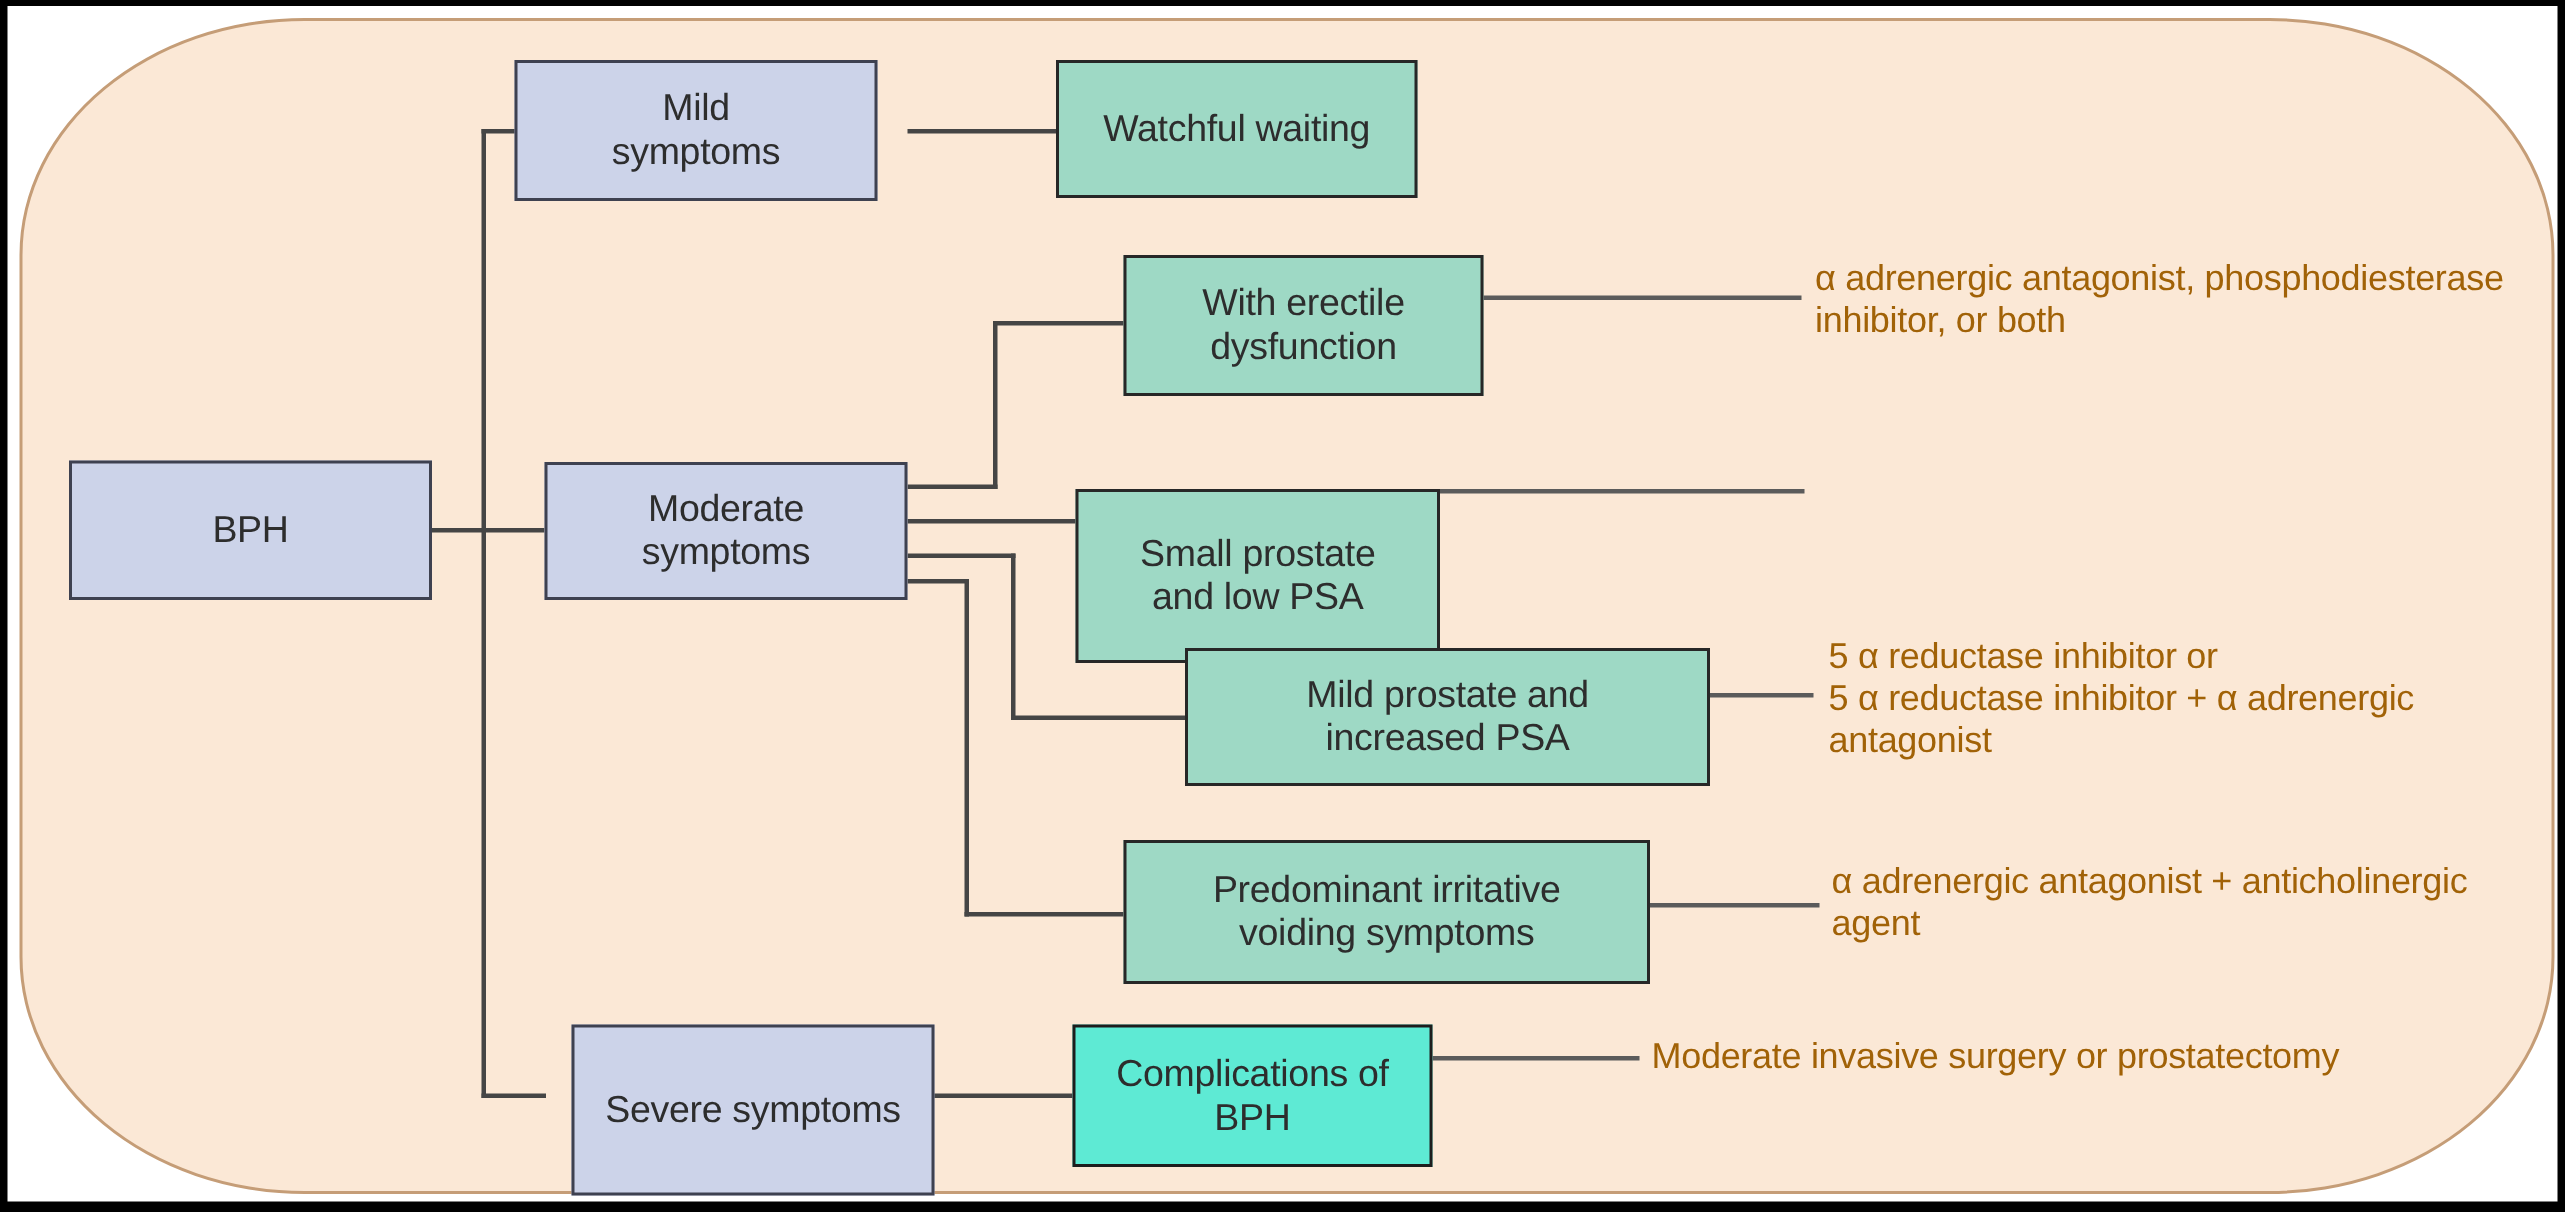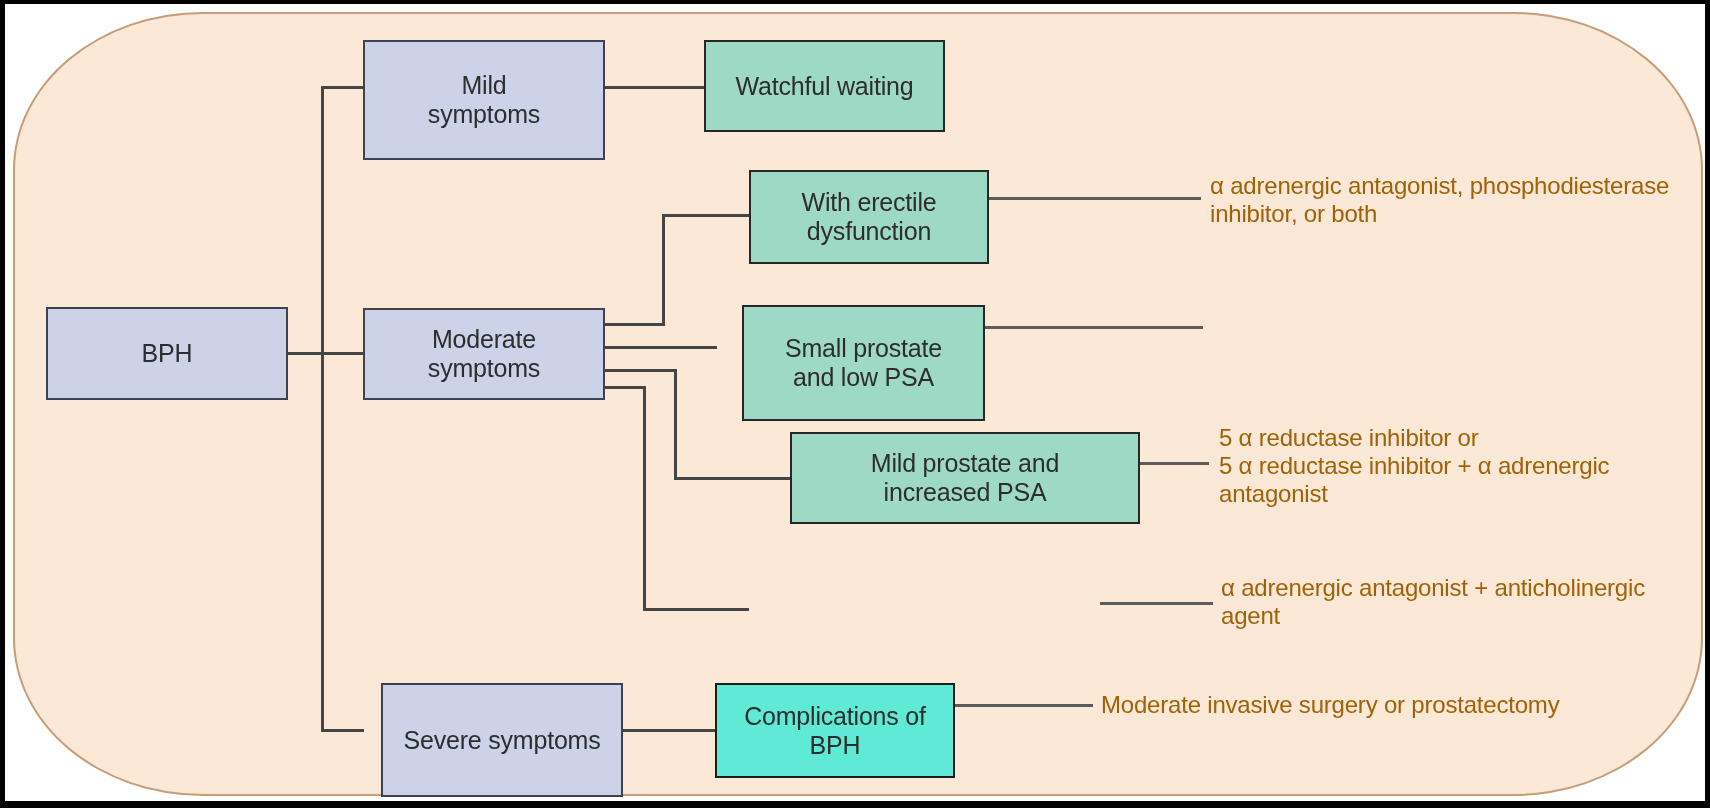--- a/index.html
+++ b/index.html
@@ -13,26 +13,26 @@
   .box{position:absolute;box-sizing:border-box;display:flex;align-items:center;justify-content:center;
        text-align:center;white-space:pre-line;border:2px solid #333333;
        font-size:25px;line-height:29px;color:#2d2d2d;letter-spacing:-0.2px;}
   .lav{background:#ccd3e9;border-color:#3e4150;}
   .teal{background:#9ed9c5;border-color:#272727;text-align:center;}
   .orange{background:#5eead4;border-color:#1d1d1d;}
   .ann{position:absolute;white-space:pre-line;font-size:24px;line-height:28px;color:#a16207;
        letter-spacing:-0.2px;}
   
   #bph{left:41px;top:303px;width:242px;height:93px;}
-  #mild{left:358px;top:36px;width:242px;height:120px;}
+  #mild{left:338px;top:36px;width:242px;height:94px;}
   #moderate{left:358px;top:304px;width:242px;height:92px;}
   #severe{left:376px;top:679px;width:242px;height:114px;}
   #watchful{left:699px;top:36px;width:241px;height:92px;}
   #erectile{left:744px;top:166px;width:240px;height:94px;}
-  #smallp{left:712px;top:301px;width:243px;height:116px;margin-left:25px;}
+  #smallp{left:712px;top:322px;width:243px;height:116px;}
   #largep{left:785px;top:428px;width:350px;height:92px;}
   #irritative{left:744px;top:556px;width:351px;height:96px;}
   #complications{left:710px;top:679px;width:240px;height:95px;}
   
   #ann-erectile{left:1205px;top:168px;}
   #ann-small{left:1207px;top:310px;}
   #ann-large{left:1214px;top:420px;}
   #ann-irritative{left:1216px;top:570px;}
   #ann-severe{left:1096px;top:687px;}
 </style>
@@ -72,20 +72,22 @@
     <div class="box lav" id="moderate">Moderate
 symptoms</div>
     <div class="box lav" id="severe">Severe symptoms</div>
     <div class="box teal" id="watchful">Watchful waiting</div>
     <div class="box teal" id="erectile">With erectile
 dysfunction</div>
     <div class="box teal" id="smallp">Small prostate
 and low PSA</div>
     <div class="box teal" id="largep">Mild prostate and
 increased PSA</div>
+    <div class="box teal" id="irritative">Predominant irritative
+voiding symptoms</div>
     <div class="box orange" id="complications">Complications of
 BPH</div>
 
     <div class="ann" id="ann-erectile">α adrenergic antagonist, phosphodiesterase
 inhibitor, or both</div>
     <div class="ann" id="ann-large">5 α reductase inhibitor or
 5 α reductase inhibitor + α adrenergic
 antagonist</div>
     <div class="ann" id="ann-irritative">α adrenergic antagonist + anticholinergic
 agent</div>

